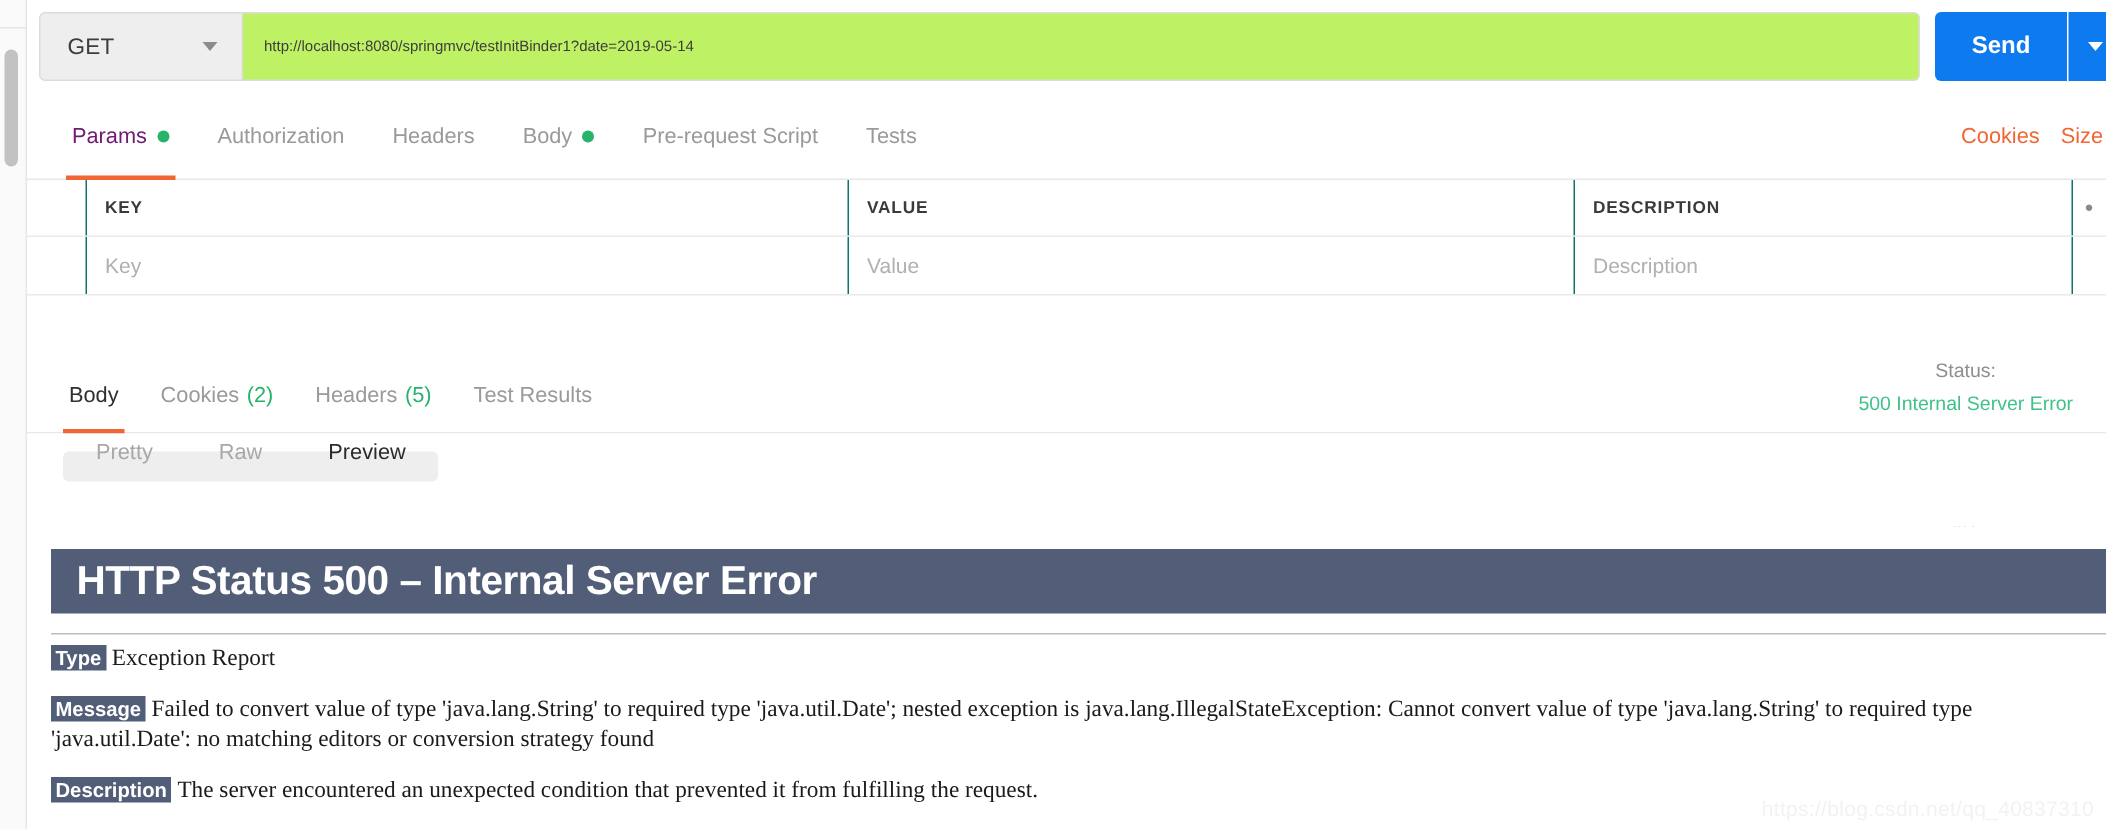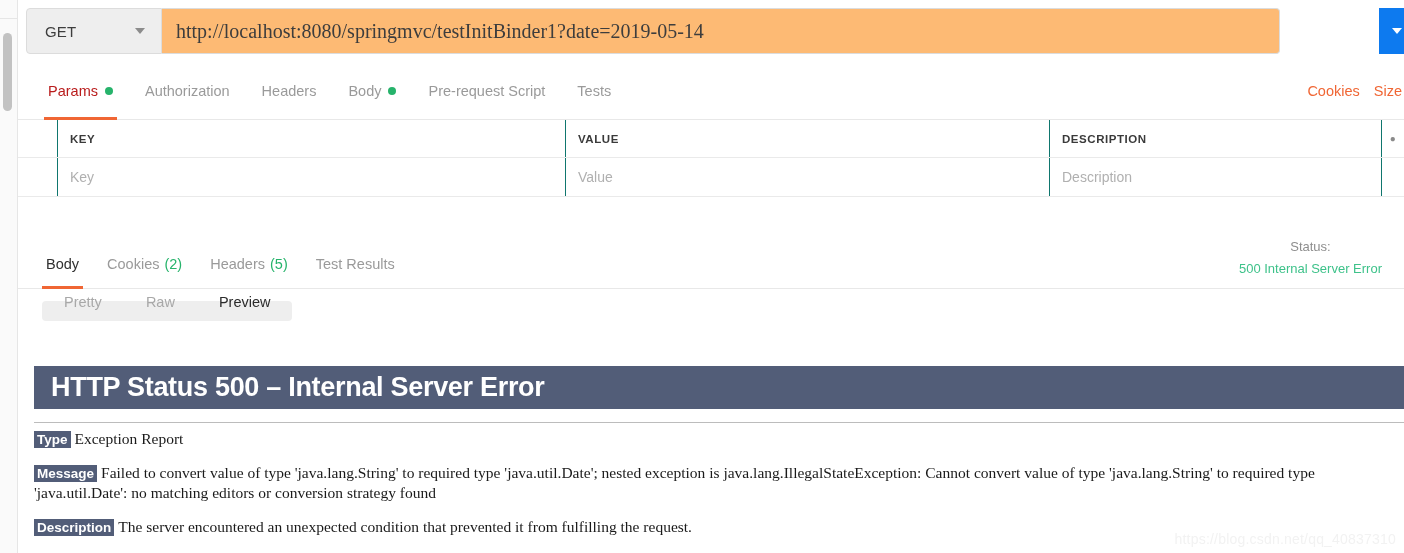--- a/index.html
+++ b/index.html
@@ -36,23 +36,23 @@
     font-size: 15px; color: #3d3d3d; padding-left: 18px; flex: 1;
     letter-spacing: .2px;
   }
   .caret-dark {
     width: 0; height: 0; border-left: 5px solid transparent;
     border-right: 5px solid transparent; border-top: 6px solid #8c8c8c;
     margin-right: 16px;
   }
   .url-input {
     position: absolute; left: 144px; top: 8px; width: 1118px; height: 46px;
-    background: #fdba74; border: 1px solid #dcdcdc; border-left: none;
-    border-radius: 0 4px 4px 0; font-size: 20px; color: #3d3d3d;
-    padding: 0 14px; font-family: Liberation Serif, serif; outline: none;
+    background: #bef264; border: 1px solid #dcdcdc; border-left: none;
+    border-radius: 0 4px 4px 0; font-size: 10px; color: #3d3d3d;
+    padding: 0 14px; font-family: Liberation Sans, sans-serif; outline: none;
   }
   .send-btn {
     position: absolute; left: 1272px; top: 8px; width: 88px; height: 46px;
     background: #0d7aef; border: none; border-radius: 4px 0 0 4px;
     color: #fff; font-size: 16px; font-weight: bold; cursor: pointer;
     font-family: "Liberation Sans", sans-serif;
   }
   .send-caret-btn {
     position: absolute; left: 1361px; top: 8px; width: 36px; height: 46px;
     background: #0d7aef; border: none; border-radius: 0 4px 4px 0;
@@ -70,21 +70,21 @@
   
   .req-tabs {
     position: absolute; left: 18px; top: 62px; right: 0; height: 58px;
     background: #fff; border-bottom: 1px solid #e8e8e8;
   }
   .tab-strip { position:absolute; left:14px; top:0; display:flex; height:58px; align-items:center; }
   .tab {
     position: relative; height: 58px; display: flex; align-items: center;
     padding: 0 16px; font-size: 14.5px; color: #9a9a9a; cursor: pointer; white-space: nowrap;
   }
-  .tab.active { color: #b91c1c; }
+  .tab.active { color: #701a75; }
   .tab.active::after {
     content: ""; position: absolute; left: 12px; right: 12px; bottom: 0;
     height: 3px; background: #f06634;
   }
   .dot-green {
     display: inline-block; width: 8px; height: 8px; border-radius: 50%;
     background: #26b36b; margin-left: 7px; vertical-align: middle;
   }
   .tabs-right {
     position: absolute; right: 0px; top: 0; height: 58px;
@@ -194,20 +194,21 @@
     <div class="rail-sep"></div>
     <div class="rail-thumb"></div>
   </div>
 
   <div class="urlbar">
     <div class="method-select">
       <span class="method-label">GET</span>
       <span class="caret-dark"></span>
     </div>
     <input class="url-input" type="text" value="http://localhost:8080/springmvc/testInitBinder1?date=2019-05-14" placeholder="Enter request URL" style="">
+    <button class="send-btn">Send</button>
     <div class="send-divider"></div>
     <div class="send-caret-btn">
       <span class="caret-white"></span>
     </div>
   </div>
 
   <div class="req-tabs">
     <div class="tab-strip">
       <div class="tab active">
         <span>Params</span>

